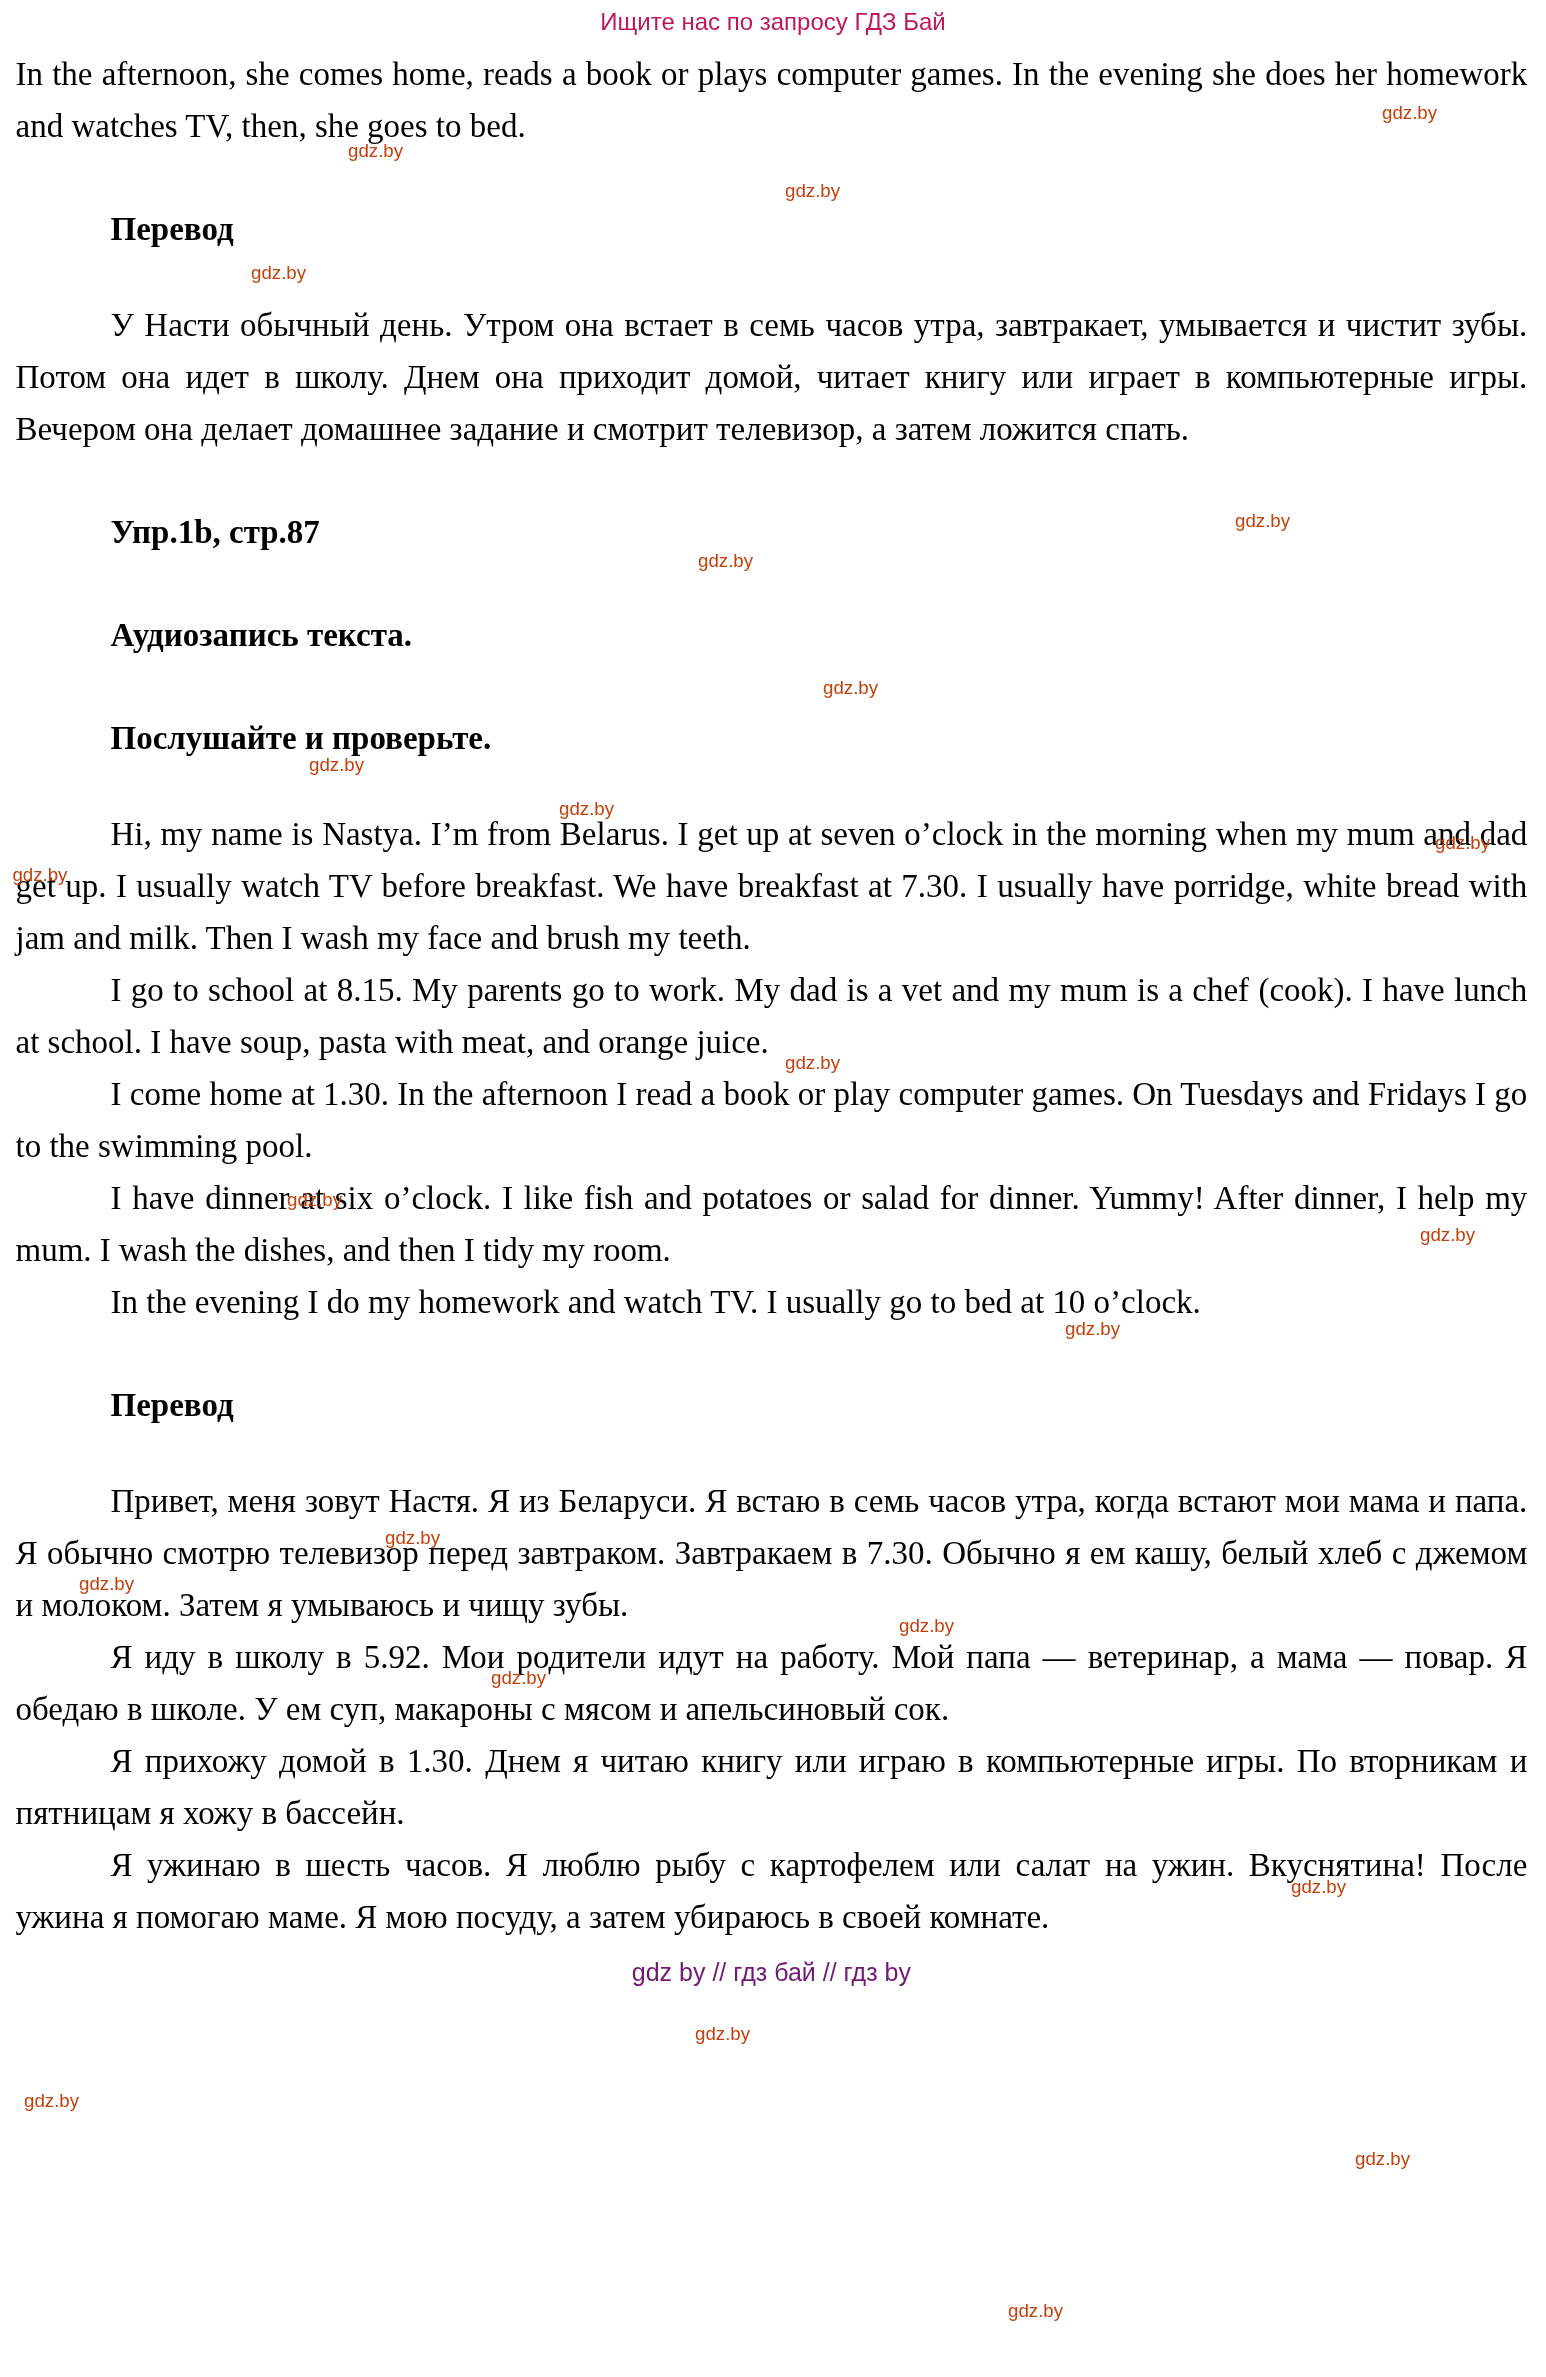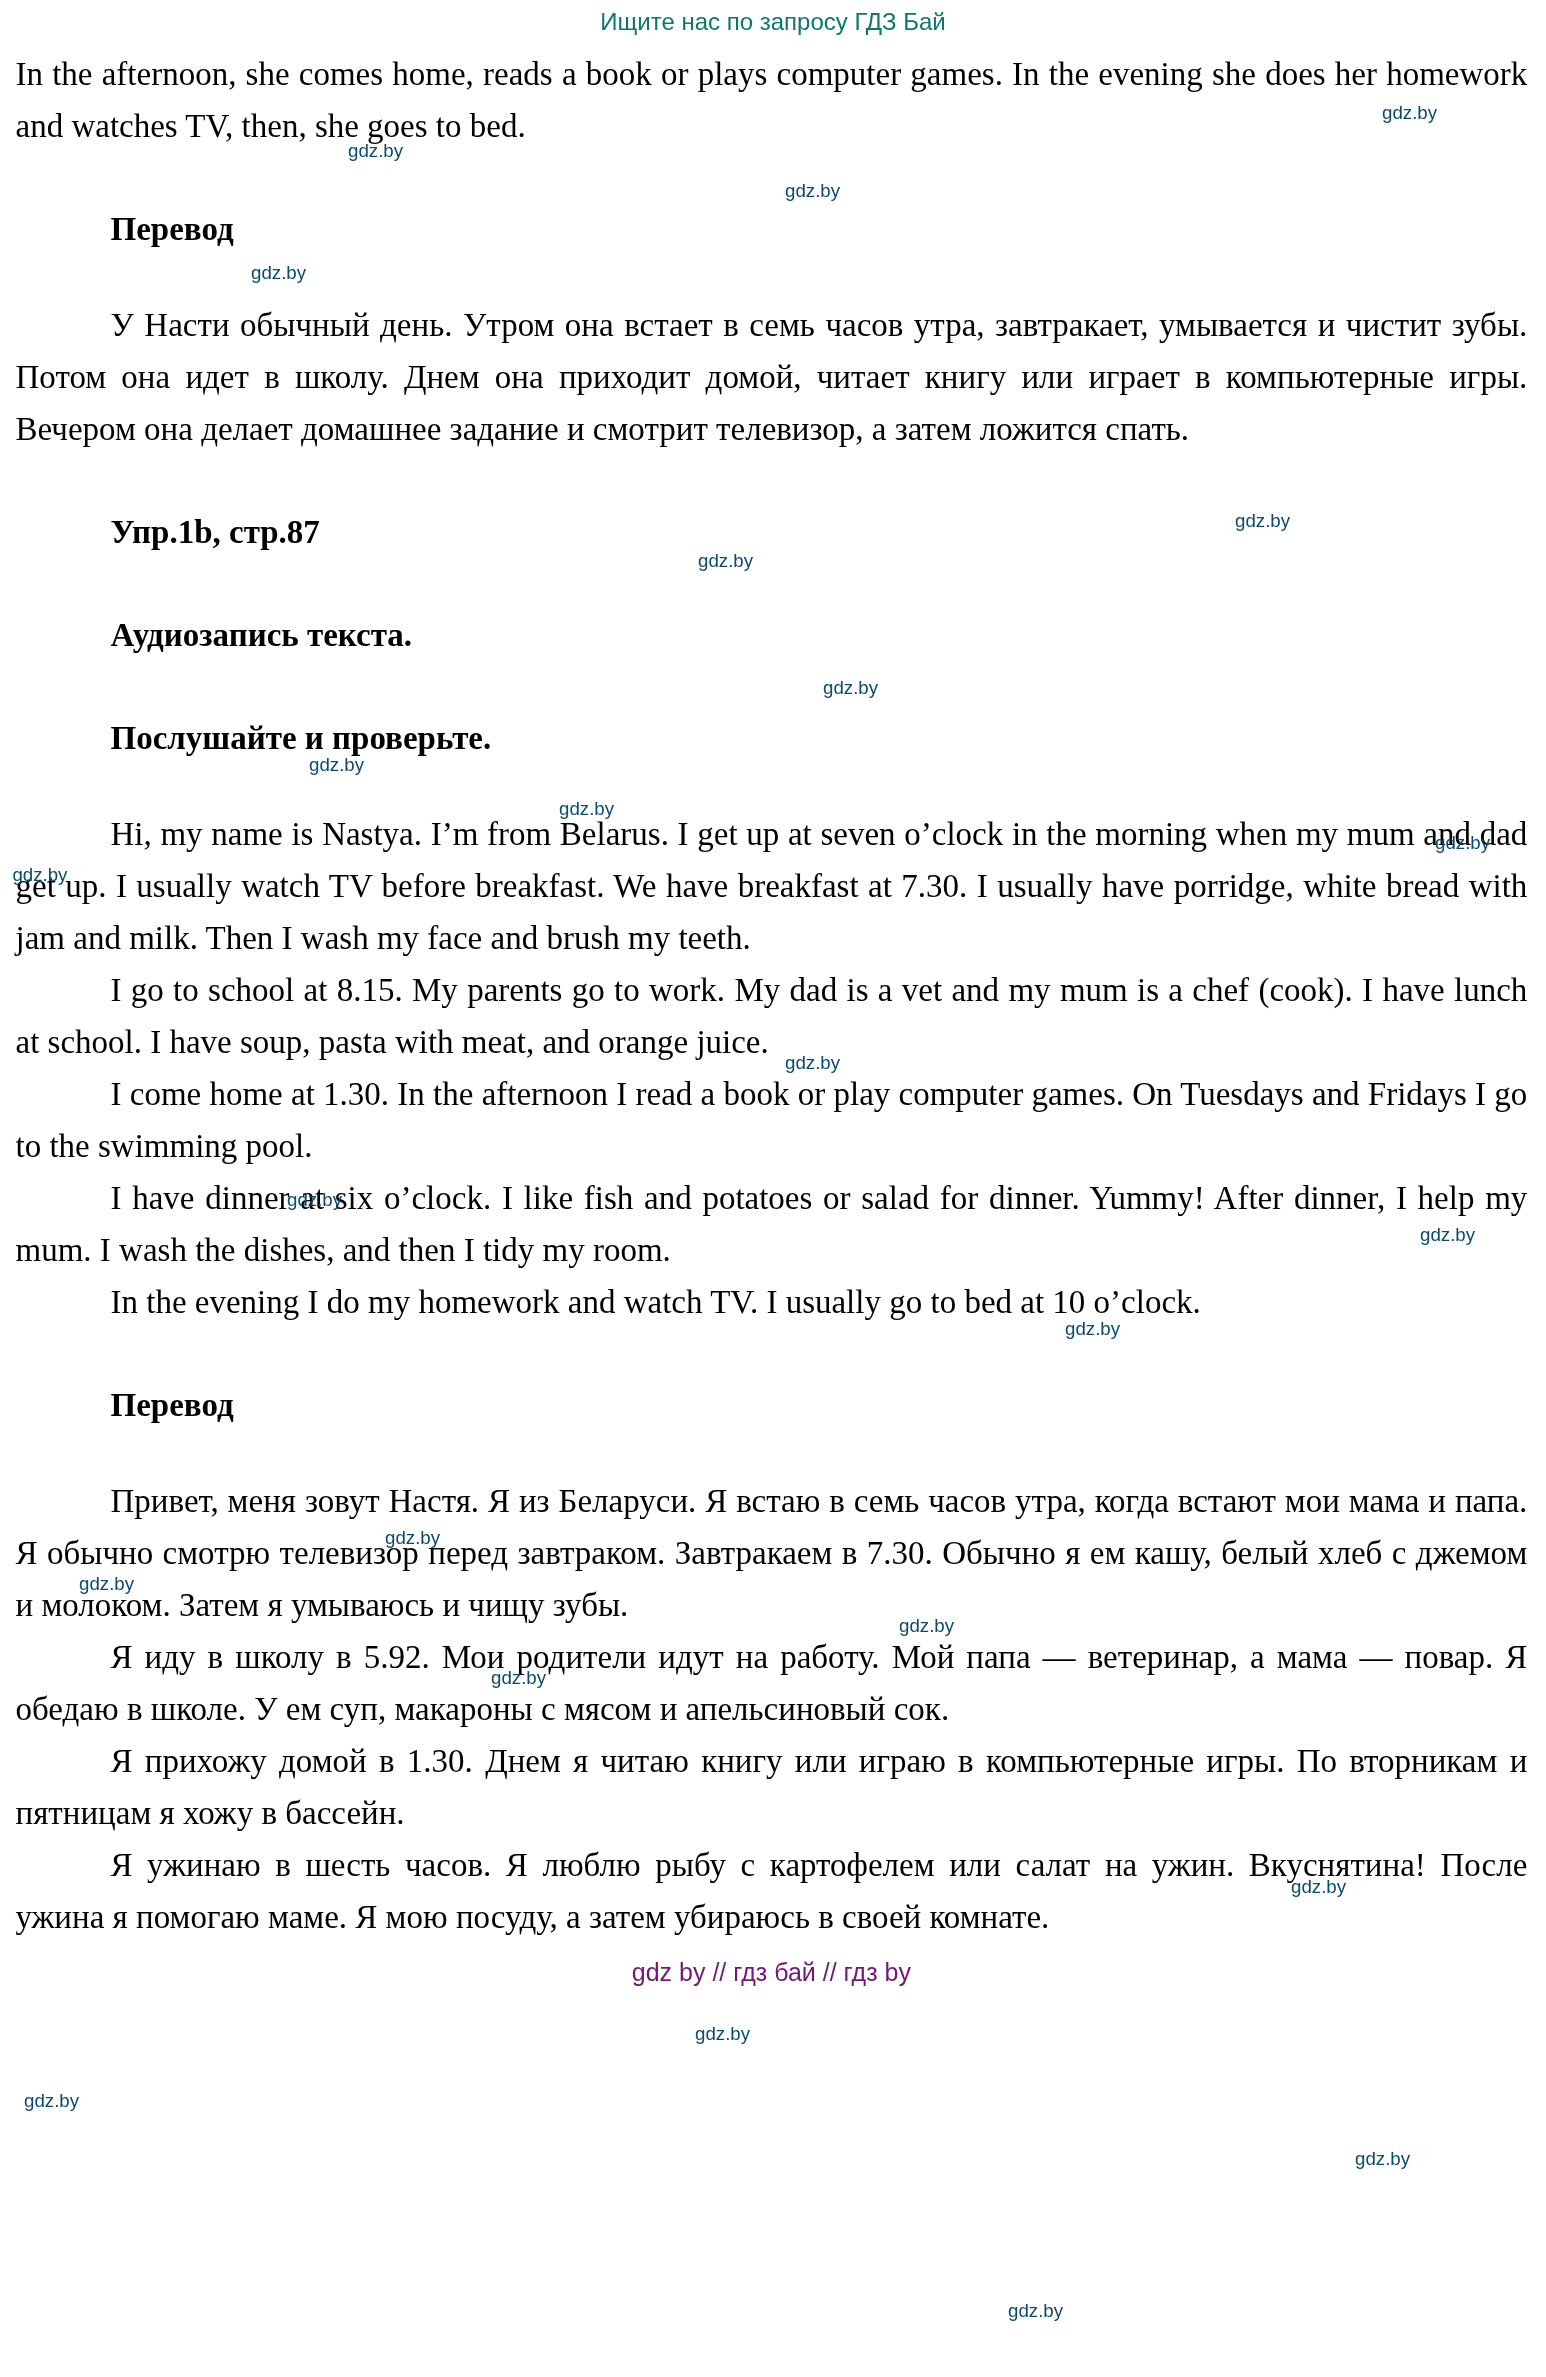--- a/index.html
+++ b/index.html
@@ -10,21 +10,21 @@
     min-height: 2377px;
     background: #ffffff;
     color: #000000;
     font-family: "Liberation Serif", "DejaVu Serif", serif;
     font-size: 33px;
     line-height: 52px;
     overflow: hidden;
   }
   .banner {
     text-align: center;
-    color: #0f766e;
+    color: #be185d;
     font-family: "Liberation Sans", "DejaVu Sans", sans-serif;
     font-size: 24px;
     line-height: 31px;
     padding-top: 6.2px;
   }
   .content { padding: 11px 18.7px 0 15.5px; }
   p { margin: 0; }
   p.body-para {
     text-indent: 95px;
     text-align: justify;
@@ -43,21 +43,21 @@
     font-size: 25px;
     line-height: 31px;
     margin-top: 14px;
     padding-bottom: 9.3px;
   }
   .wm {
     position: absolute;
     font-family: "Liberation Sans", "DejaVu Sans", sans-serif;
     font-size: 18.7px;
     line-height: 20px;
-    color: #0c4a6e;
+    color: #c2410c;
     white-space: nowrap;
   }
 </style>
 </head>
 <body>
 
 <div class="page">
 
   <div class="banner">Ищите нас по запросу ГДЗ Бай</div>
 

